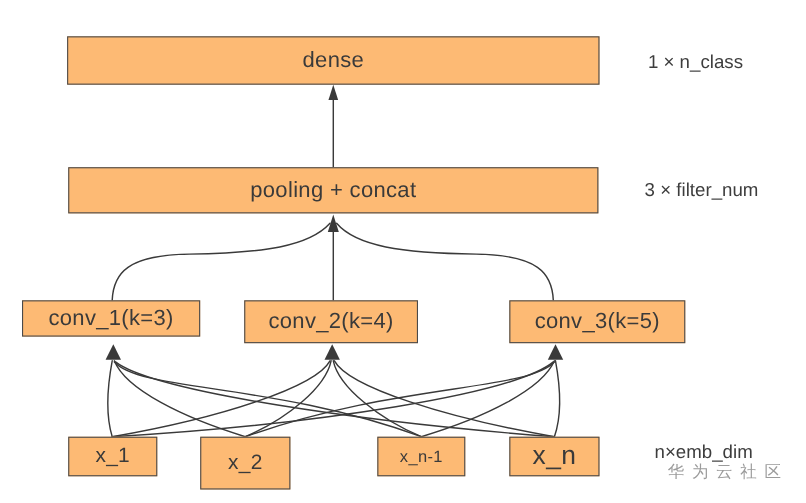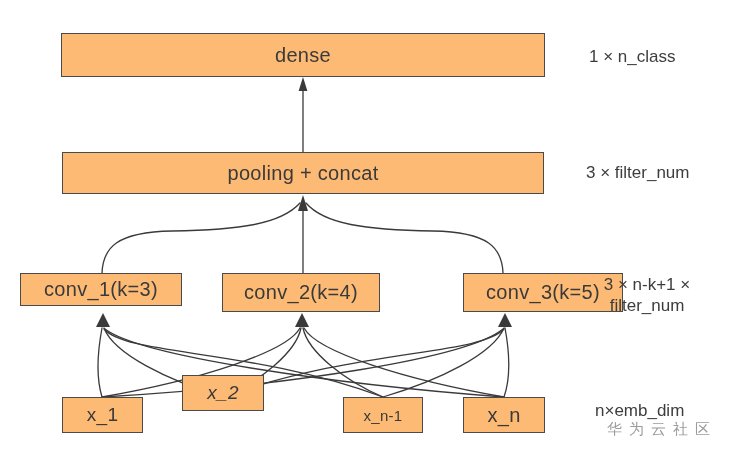--- a/index.html
+++ b/index.html
@@ -40,23 +40,23 @@
     letter-spacing:0.3px;
     white-space:nowrap;
     text-align:right;
   }
   #dense  {left:61px; top:33px;  width:484px; height:44px;}
   #pooling{left:62px; top:152px; width:482px; height:42px;}
   #conv1  {left:20px; top:273px; width:162px; height:33px;}
   #conv2  {left:222px;top:273px; width:158px; height:39px;}
   #conv3  {left:423px;top:273px; width:160px; height:39px;margin-left:40px;}
   #x1     {left:62px; top:397px; width:81px;  height:36px; font-size:19px;}
-  #x2     {left:182px;top:375px; width:82px;  height:36px; font-size:19px;font-style:italic;}
+  #x2     {left:182px;top:397px; width:82px;  height:48px; font-size:19px;}
   #xn1    {left:343px;top:397px; width:80px;  height:36px; font-size:15px;}
-  #xn     {left:463px;top:397px; width:82px;  height:36px; font-size:20px;}
+  #xn     {left:463px;top:397px; width:82px;  height:36px; font-size:24px;}
   .side-label{
     position:absolute;
     color:#3d3d3d;
     font-size:17px;
     line-height:21px;
     white-space:nowrap;
   }
   #lbl-dense{left:589px;top:46px;}
   #lbl-pool {left:586px;top:162px;}
   #lbl-conv {left:588px;top:274px;width:118px;text-align:center;white-space:normal;}
@@ -130,20 +130,16 @@
   <div class="box" id="conv2">conv_2(k=4)</div>
   <div class="box" id="conv3">conv_3(k=5)</div>
 
   <div class="box" id="x1">x_1</div>
   <div class="box" id="x2">x_2</div>
   <div class="box" id="xn1">x_n-1</div>
   <div class="box" id="xn">x_n</div>
 
   <div class="side-label" id="lbl-dense">1 × n_class</div>
   <div class="side-label" id="lbl-pool">3 × filter_num</div>
-  <div class="side-label" id="lbl-conv">
-    <div>3 × n-k+1 ×</div>
-    <div>filter_num</div>
-  </div>
   <div class="side-label" id="lbl-emb">n×emb_dim</div>
 
   <div id="watermark">华为云社区</div>
 </div>
 
 </body></html>

